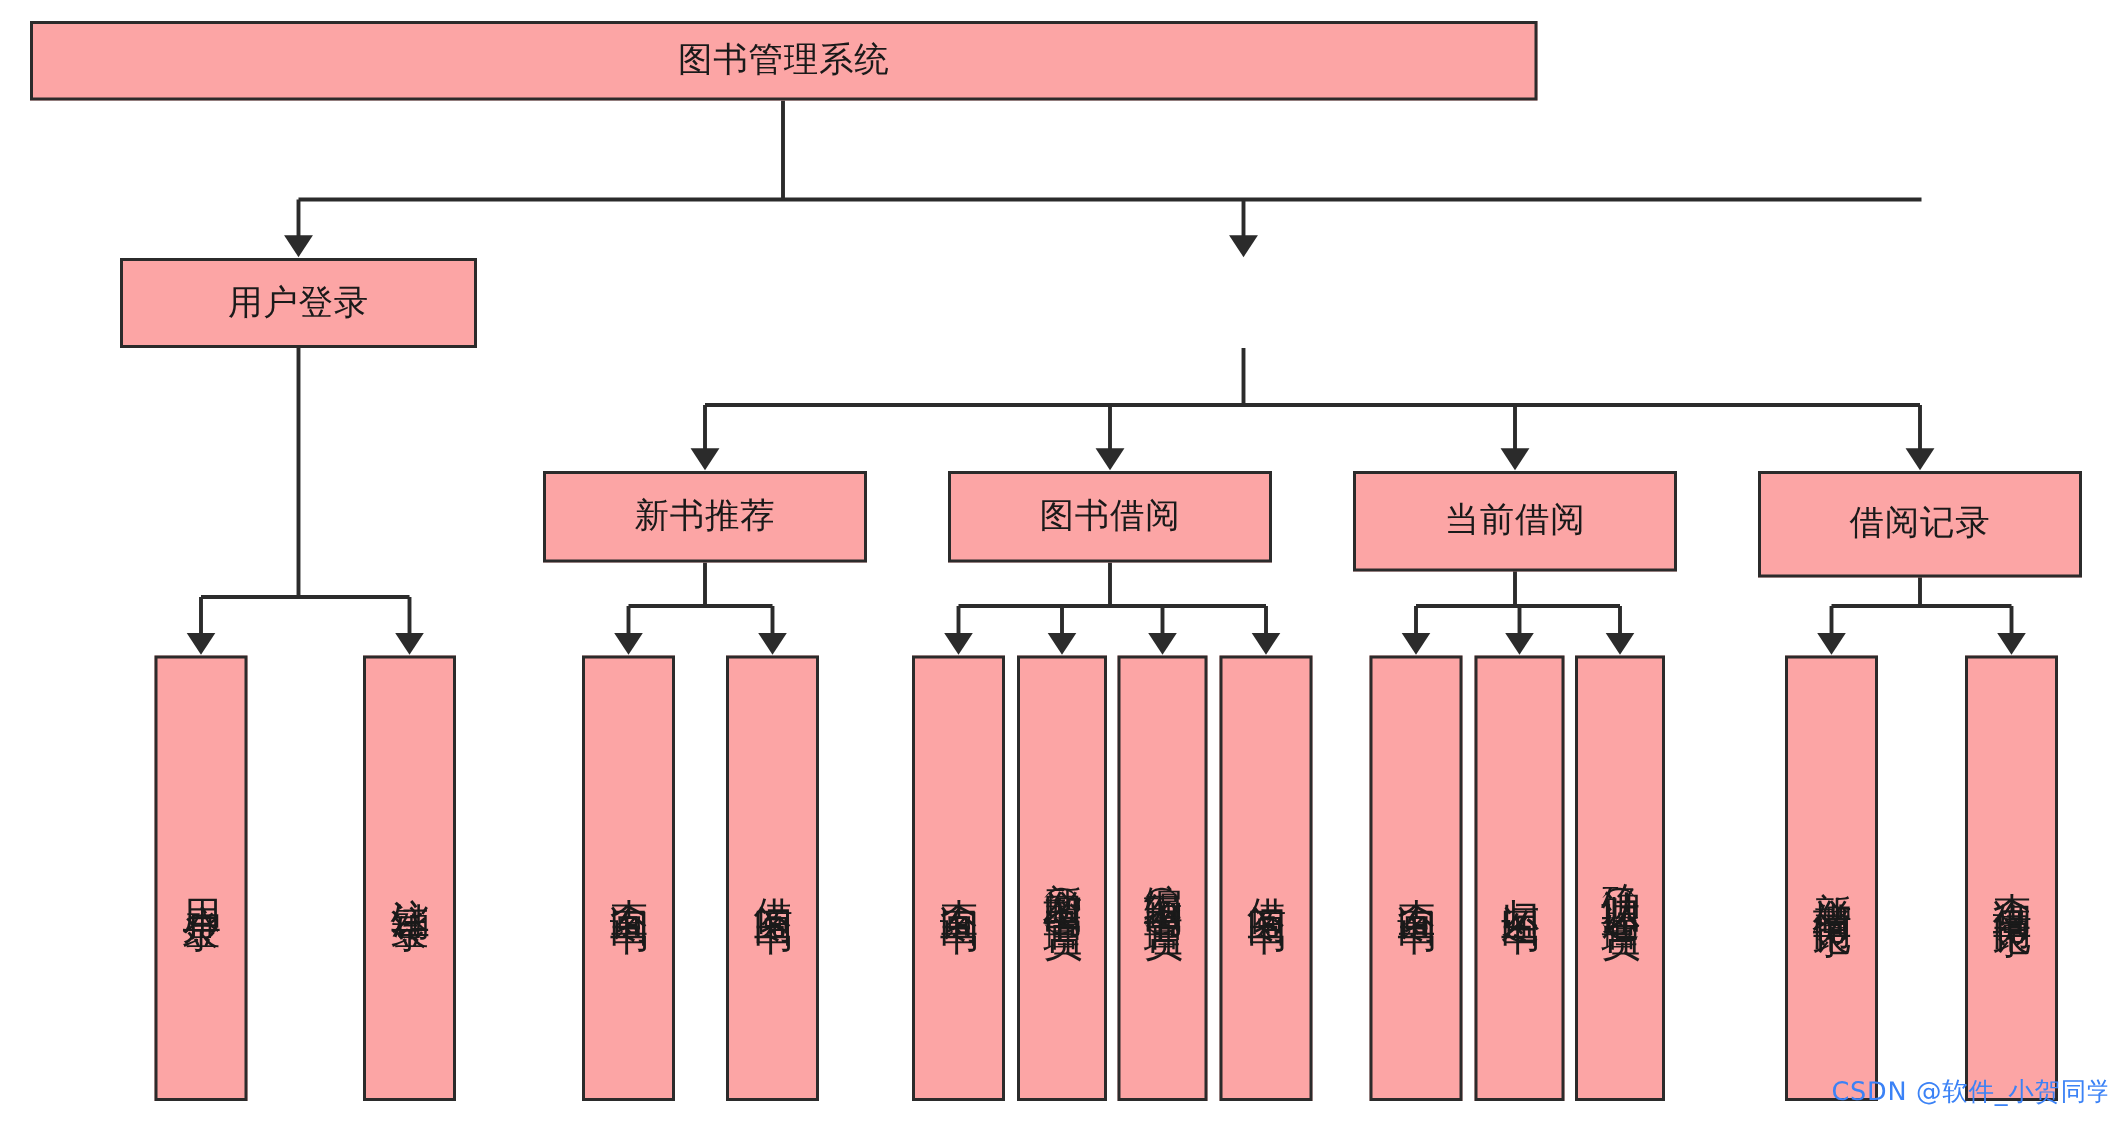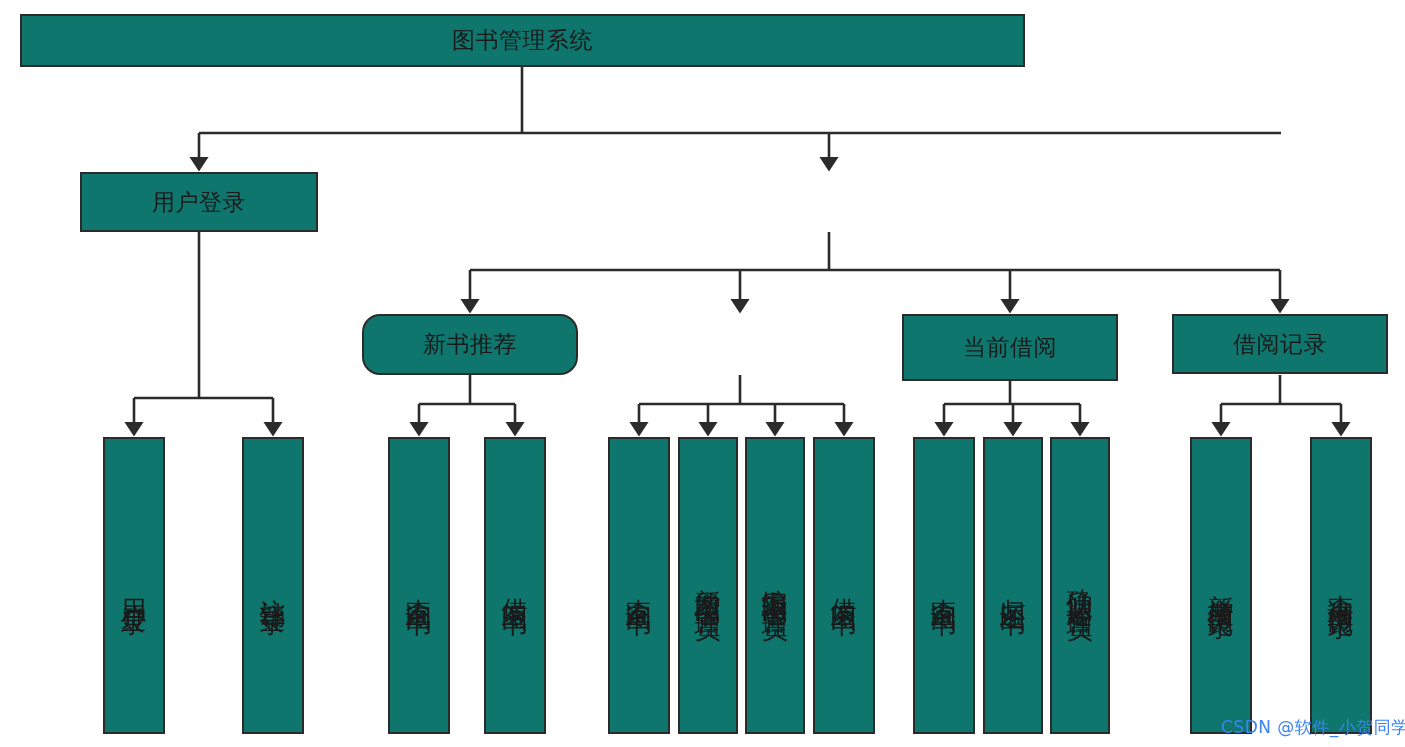--- a/index.html
+++ b/index.html
@@ -22,21 +22,21 @@
     left: 0;
     top: 0;
     width: 1405px;
     height: 747px;
     pointer-events: none;
   }
   .node {
     position: absolute;
     box-sizing: border-box;
     border: 2.5px solid #2b2b2b;
-    background: #0f766e;
+    background: #fca5a5;
     display: flex;
     align-items: center;
     justify-content: center;
     color: #1a1a1a;
   }
   .node .lbl {
     display: block;
     line-height: 1.06;
     letter-spacing: 0.5px;
     white-space: pre;
@@ -125,27 +125,30 @@
   </svg>
 
   <div class="node horiz" style="left:20px; top:14px; width:1005px; height:53px;">
     <span class="lbl">图书管理系统</span>
   </div>
 
   <div class="node horiz" style="left:80px; top:172px; width:238px; height:60px;">
     <span class="lbl">用户登录</span>
   </div>
 
-  <div class="node horiz" style="left:362px; top:314px; width:216px; height:61px;border-radius:18px;">
+  <div class="node horiz" style="left:362px; top:314px; width:216px; height:61px;">
     <span class="lbl">新书推荐</span>
+  </div>
+  <div class="node horiz" style="left:632px; top:314px; width:216px; height:61px;">
+    <span class="lbl">图书借阅</span>
   </div>
   <div class="node horiz" style="left:902px; top:314px; width:216px; height:67px;">
     <span class="lbl">当前借阅</span>
   </div>
-  <div class="node horiz" style="left:1172px; top:314px; width:216px; height:60px;justify-content:center;">
+  <div class="node horiz" style="left:1172px; top:314px; width:216px; height:71px;justify-content:center;">
     <span class="lbl">借阅记录</span>
   </div>
 
   <div class="node vert" style="left:103px; top:437px; width:62px; height:297px;">
     <span class="lbl">用户登录</span>
   </div>
   <div class="node vert" style="left:242px; top:437px; width:62px; height:297px;">
     <span class="lbl">注销登录</span>
   </div>
 

